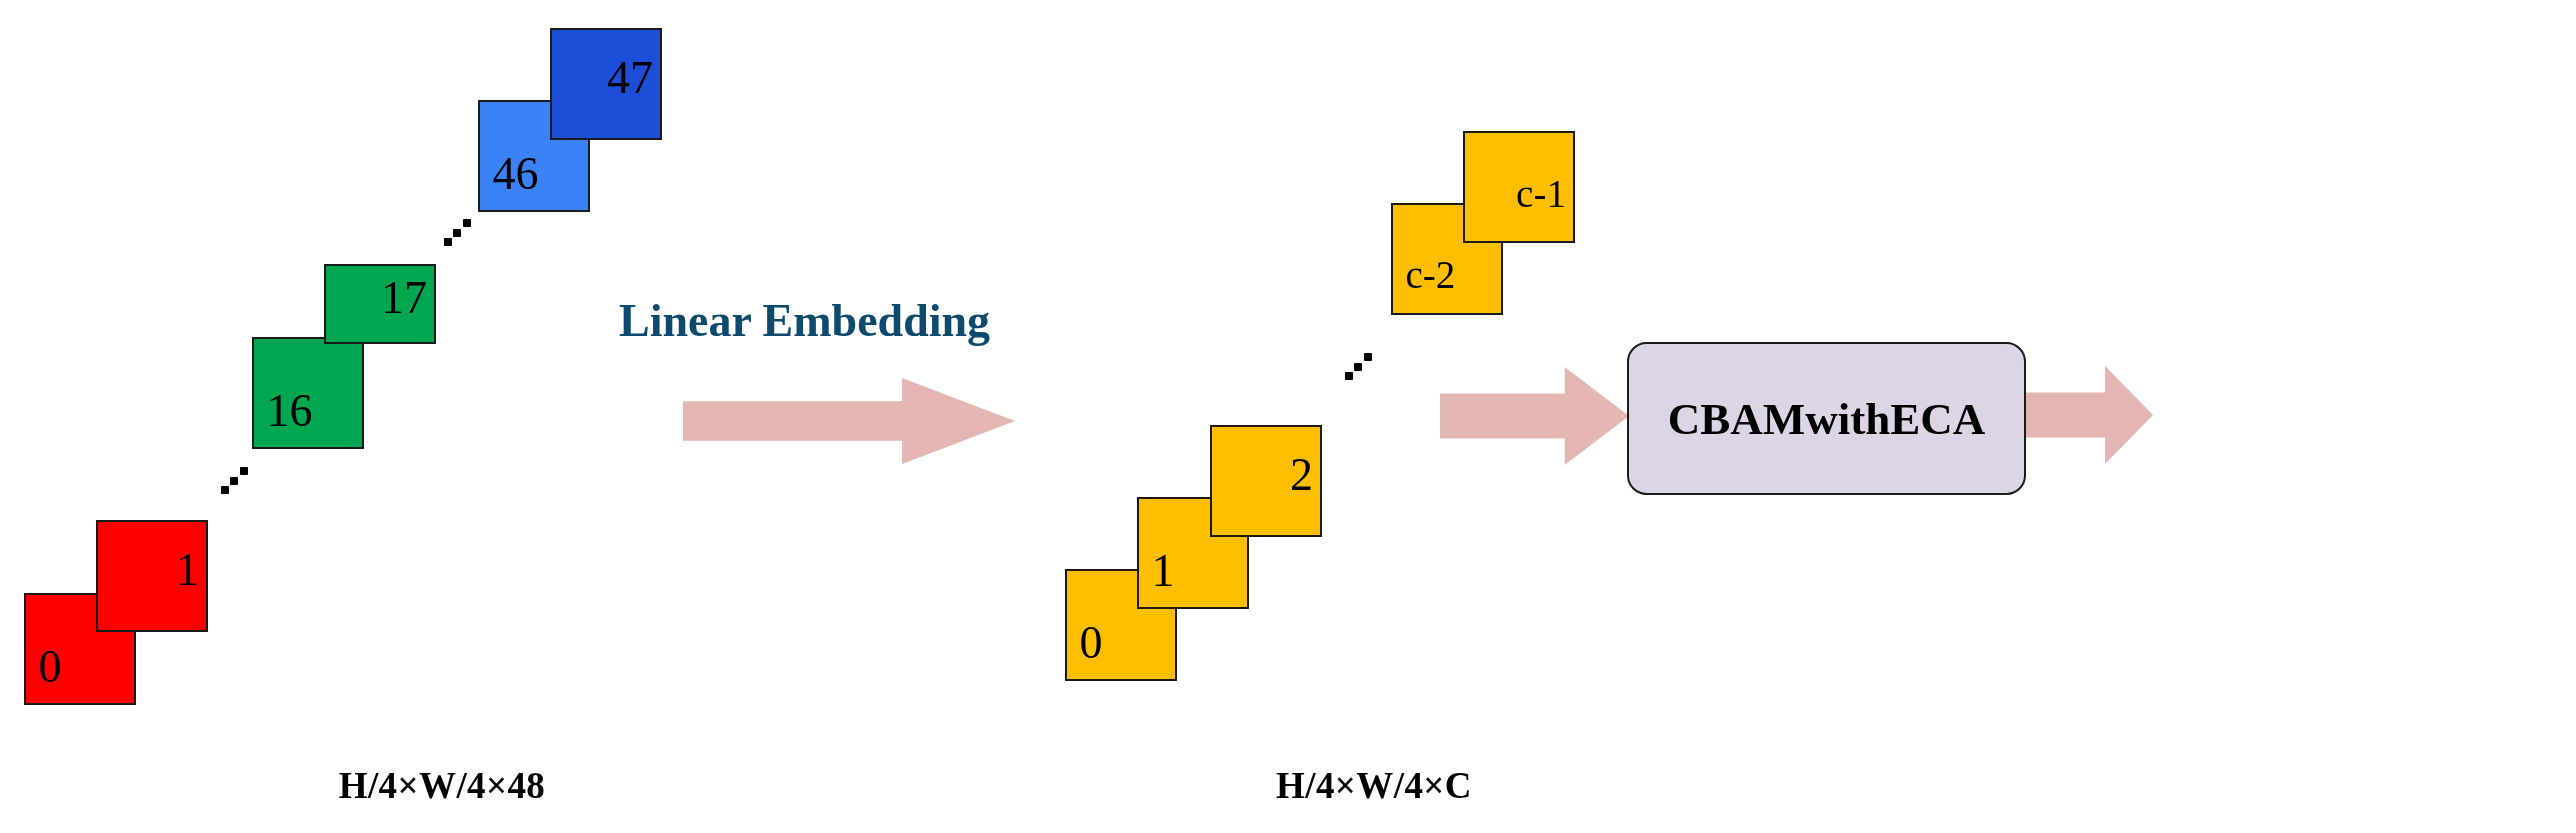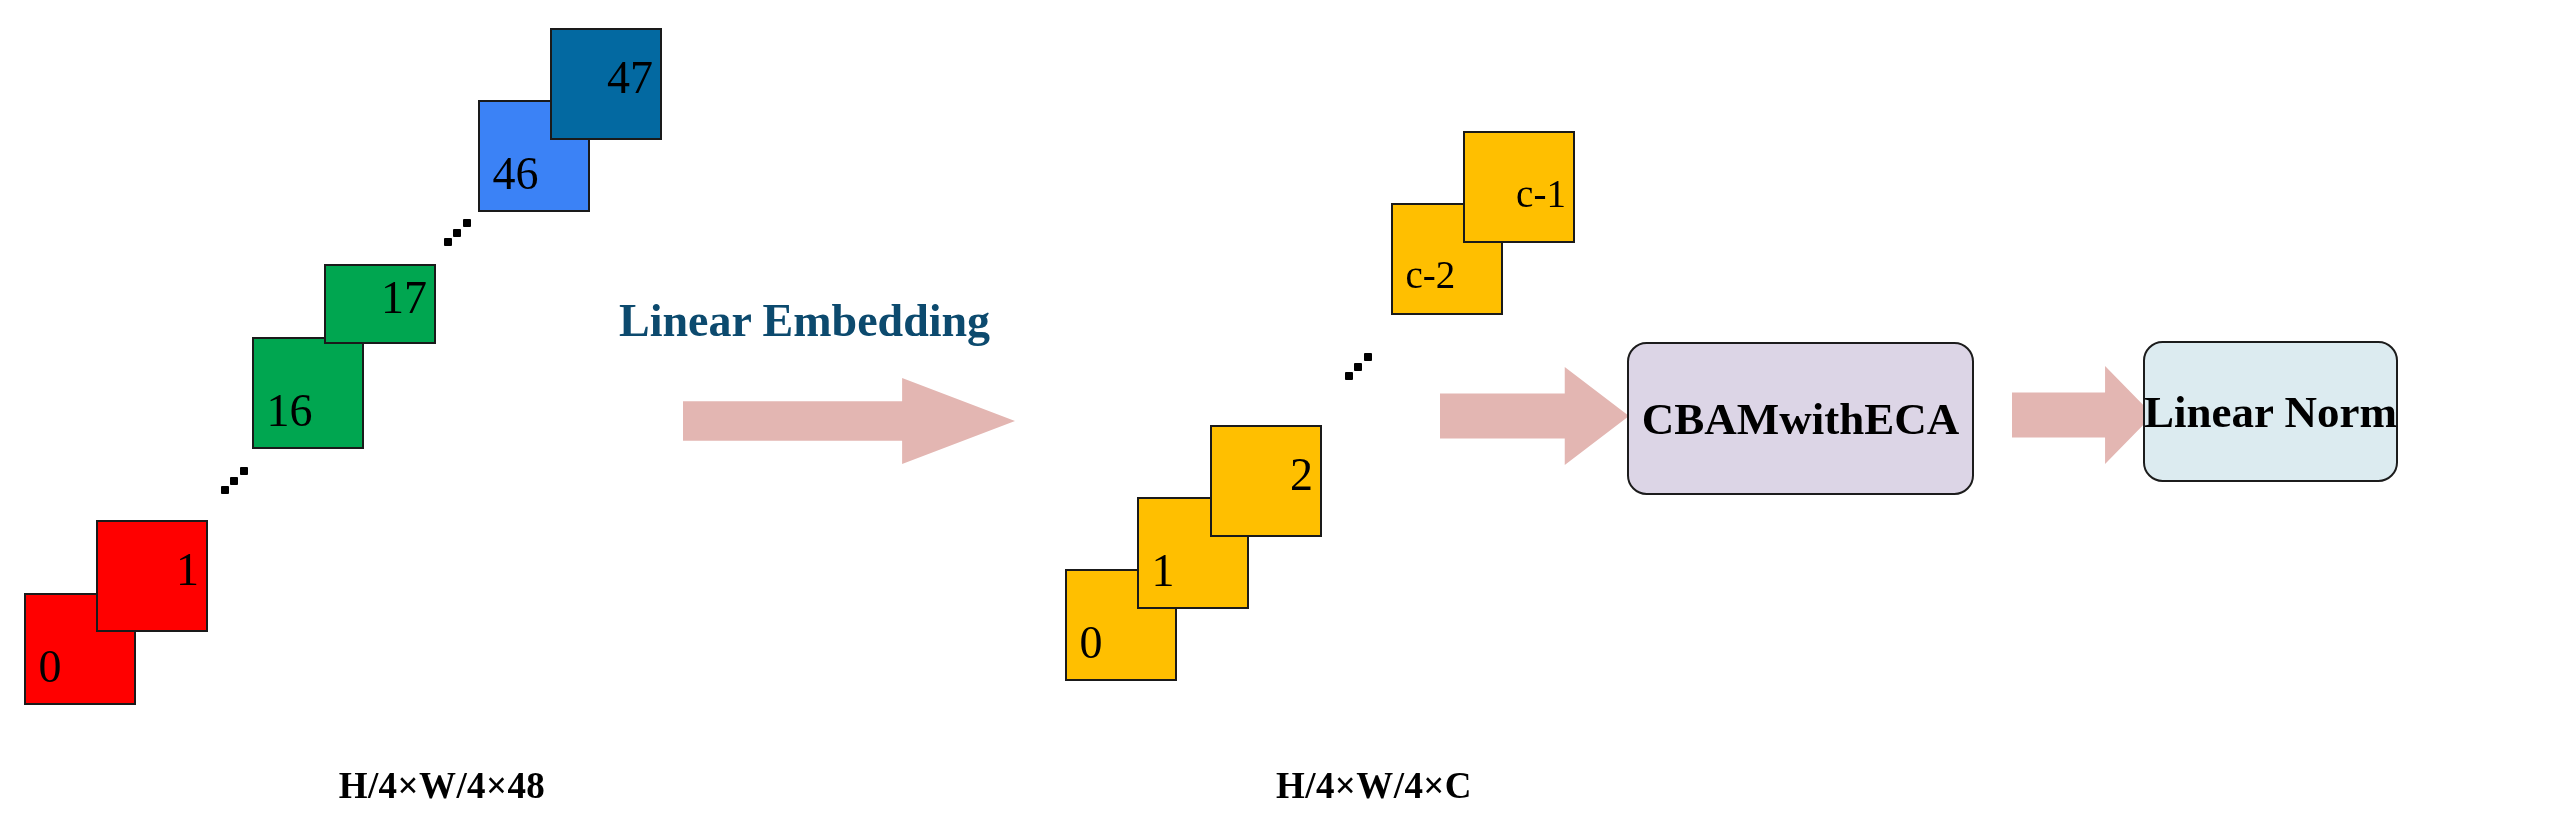--- a/index.html
+++ b/index.html
@@ -121,21 +121,21 @@
     </div>
     <div class="patch lbl-ul" style="left:252px; top:337px; width:112px; height:112px; background:#00A650;">
       <span class="patch-label" style="font-size:46px;">16</span>
     </div>
     <div class="patch lbl-ur" style="left:324px; top:264px; width:112px; height:80px; background:#00A650;">
       <span class="patch-label" style="font-size:46px;">17</span>
     </div>
     <div class="patch lbl-ul" style="left:478px; top:100px; width:112px; height:112px; background:#3b82f6;">
       <span class="patch-label" style="font-size:46px;">46</span>
     </div>
-    <div class="patch lbl-ur" style="left:550px; top:28px; width:112px; height:112px; background:#0369a1;">
+    <div class="patch lbl-ur" style="left:550px; top:28px; width:112px; height:112px; background:#1d4ed8;">
       <span class="patch-label" style="font-size:46px;">47</span>
     </div>
     <div class="ellipsis" style="left:221px; top:467px;">
       <i></i>
       <i></i>
       <i></i>
     </div>
     <div class="ellipsis" style="left:444px; top:219px;">
       <i></i>
       <i></i>
@@ -170,22 +170,19 @@
     <div class="arrow" style="left:1440px; top:367px; width:189px; height:98px;">
       <svg viewBox="0 0 100 100" preserveAspectRatio="none">
         <path d="M0,27 L66,27 L66,0 L100,50 L66,100 L66,73 L0,73 Z" fill="#E3B6B2"></path>
       </svg>
     </div>
     <div class="arrow" style="left:2012px; top:366px; width:141px; height:98px;">
       <svg viewBox="0 0 100 100" preserveAspectRatio="none">
         <path d="M0,27 L66,27 L66,0 L100,50 L66,100 L66,73 L0,73 Z" fill="#E3B6B2"></path>
       </svg>
     </div>
-    <div class="module-box" style="left:1627px; top:342px; width:347px; height:153px; background:#DCD5E6;">
+    <div class="module-box" style="left:1627px; top:342px; width:399px; height:153px; background:#DCD5E6;">
       <span class="module-text">CBAMwithECA</span>
-    </div>
-    <div class="module-box" style="left:2143px; top:341px; width:255px; height:141px; background:#DCEBF0;">
-      <span class="module-text">Linear Norm</span>
     </div>
     <div class="stage-caption" style="left:442px; top:764px;">H/4×W/4×48</div>
     <div class="stage-caption" style="left:1374px; top:764px;">H/4×W/4×C</div>
   </div>
 
 
 </body></html>

